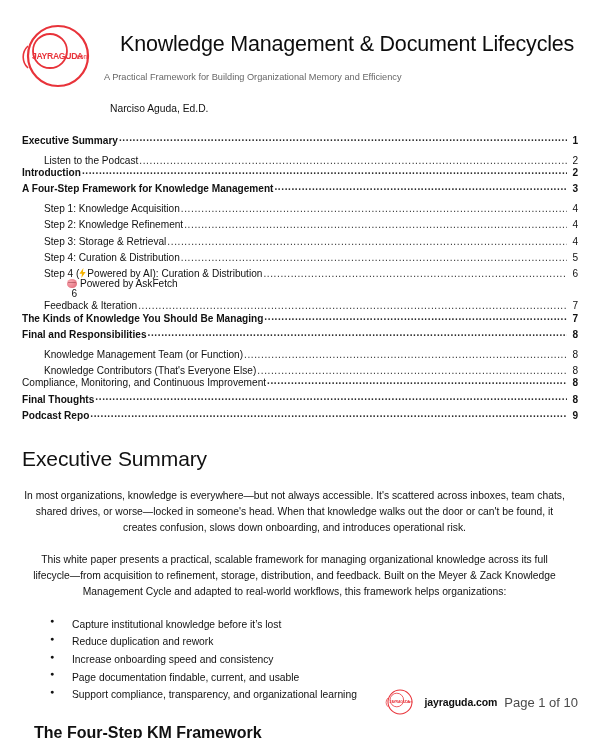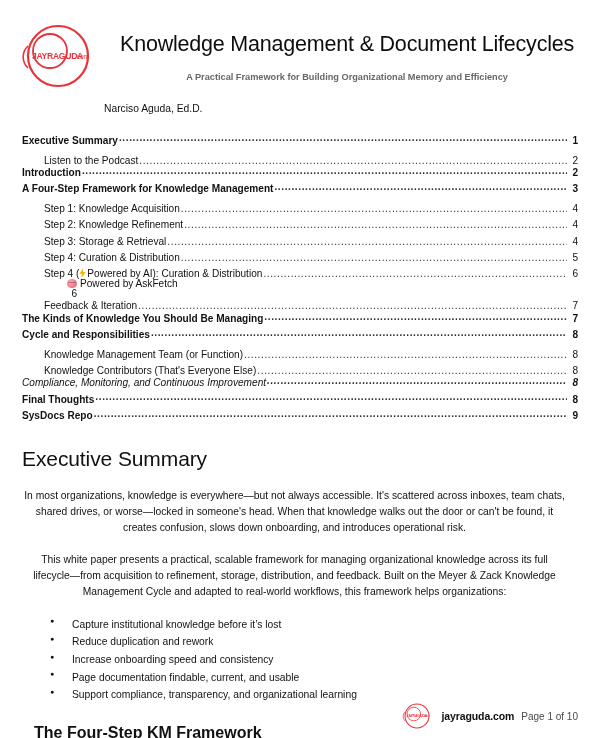--- a/index.html
+++ b/index.html
@@ -41,30 +41,29 @@
     font-size: 21.5px;
     font-weight: 400;
     line-height: 1.12;
     letter-spacing: -0.2px;
     margin: 16px;
     color: #0d0d0d;
     white-space: nowrap;
   }
   .doc-subtitle {
     font-size: 9.2px;
-    font-weight: 700;
+    font-weight: 400;
     color: #676767;
     margin: 2px 0 0 0;
     line-height: 1.2;
-    text-align: center;
   }
   .doc-author {
     font-size: 10.3px;
     color: #111111;
-    margin: 20px 0 0 0;
+    margin: 20px 0 0 6px;
     line-height: 1.2;
   }
 
   
   .toc {
     margin: 18px 22px 0 22px;
   }
   .toc-row {
     display: flex;
     align-items: baseline;
@@ -97,21 +96,21 @@
   }
   .toc-row .t-page {
     flex: 0 0 auto;
     width: 10px;
     text-align: right;
   }
 
   .toc-row.lvl1 { font-weight: bold; }
   .toc-row.lvl1 .t-dots::after { font-weight: bold; }
   .toc-row.lvl1 .t-page { font-weight: bold; }
-  .toc-row.lvl1-plain { font-weight: 400; font-style: italic; }
+  .toc-row.lvl1-plain { font-weight: 400; }
 
   .toc-row.lvl2 { padding-left: 22px; font-weight: 400; align-items: flex-end; }
   .toc-row.lvl3 { padding-left: 44px; font-weight: 400; flex-direction: column; }
 
   .bolt {
     display: inline-block;
     width: 7px;
     height: 10px;
     vertical-align: -1px;
     margin: 0 1px 0 0;
@@ -181,36 +180,36 @@
     font-weight: bold;
     color: #111111;
     margin: 20px 0 0 12px;
   }
 
   
   .doc-footer {
     position: absolute;
     left: 0;
     right: 0;
-    bottom: 6px;
+    bottom: 20px;
     display: flex;
     align-items: center;
     justify-content: flex-end;
     padding-right: 22px;
     gap: 7px;
   }
   .footer-logo { width: 34px; height: 32px; display: block; }
   .footer-site {
     font-size: 10.5px;
     font-weight: bold;
     color: #0f0f0f;
     letter-spacing: -0.1px;
   }
   .footer-page {
-    font-size: 10px;
+    font-size: 13px;
     color: #4a4a4a;
   }
 </style>
 </head>
 <body>
 
 <div class="doc-header">
 
   <div class="brand-logo">
     <svg class="logo-svg" width="84" height="80" viewBox="0 0 84 80">
@@ -287,21 +286,21 @@
       <span class="t-label">Feedback &amp; Iteration</span>
       <span class="t-dots"></span>
       <span class="t-page">7</span>
     </div>
     <div class="toc-row lvl1">
       <span class="t-label">The Kinds of Knowledge You Should Be Managing</span>
       <span class="t-dots"></span>
       <span class="t-page">7</span>
     </div>
     <div class="toc-row lvl1">
-      <span class="t-label">Cycle and Responsibilities</span>
+      <span class="t-label">Final and Responsibilities</span>
       <span class="t-dots"></span>
       <span class="t-page">8</span>
     </div>
     <div class="toc-row lvl2">
       <span class="t-label">Knowledge Management Team (or Function)</span>
       <span class="t-dots"></span>
       <span class="t-page">8</span>
     </div>
     <div class="toc-row lvl2">
       <span class="t-label">Knowledge Contributors (That's Everyone Else)</span>
@@ -312,21 +311,21 @@
       <span class="t-label">Compliance, Monitoring, and Continuous Improvement</span>
       <span class="t-dots"></span>
       <span class="t-page">8</span>
     </div>
     <div class="toc-row lvl1">
       <span class="t-label">Final Thoughts</span>
       <span class="t-dots"></span>
       <span class="t-page">8</span>
     </div>
     <div class="toc-row lvl1">
-      <span class="t-label">SysDocs Repo</span>
+      <span class="t-label">Podcast Repo</span>
       <span class="t-dots"></span>
       <span class="t-page">9</span>
     </div>
   </div>
 
 <div class="body-content">
 
   <h2 class="h1-section">Executive Summary</h2>
 
   <p class="para">In most organizations, knowledge is everywhere—but not always accessible. It's scattered across inboxes, team chats, shared drives, or worse—locked in someone's head. When that knowledge walks out the door or can't be found, it creates confusion, slows down onboarding, and introduces operational risk.</p>

